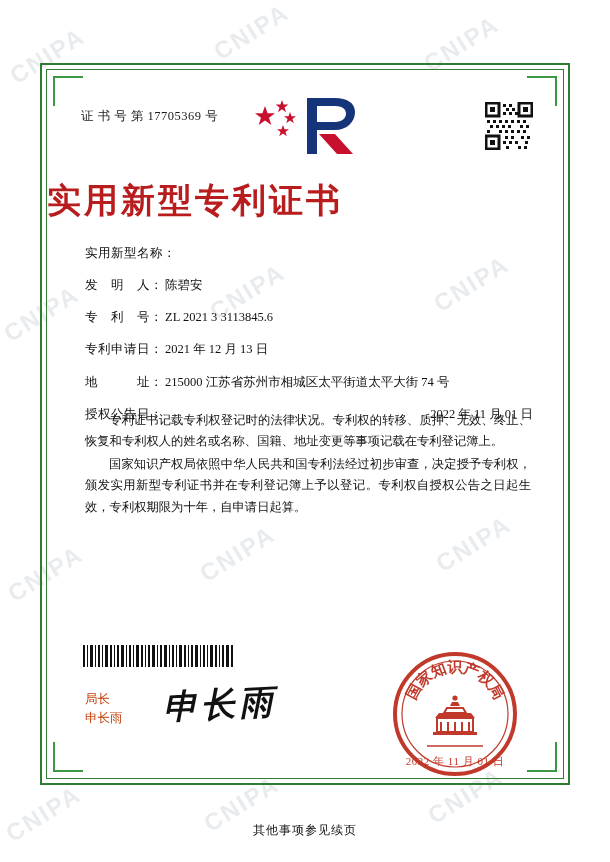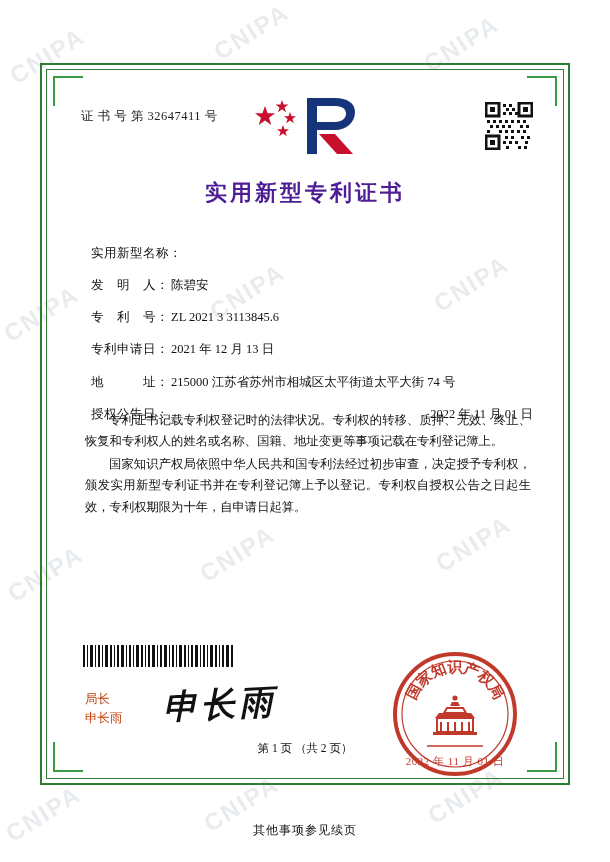--- a/index.html
+++ b/index.html
@@ -84,37 +84,36 @@
     transform: translateX(-50%);
     width: 112px;
     height: 62px;
   }
 
   .title {
     position: absolute;
     left: 0;
     right: 0;
     top: 108px;
-    text-align: center;
-    font-size: 22px;
+    text-align: left;
+    font-size: 34px;
     font-weight: bold;
     letter-spacing: 3px;
-    color: #4c1d95;
+    color: #b91c1c;
     font-family: "DejaVu Serif", serif;
   }
 
   
   .fields {
     position: absolute;
     left: 38px;
     right: 30px;
     top: 176px;
     font-size: 12.5px;
     color: #111;
-    margin-left: 6px;
   }
   .row {
     display: flex;
     align-items: baseline;
     margin-bottom: 16.5px;
     line-height: 1.25;
   }
   .lbl {
     flex: 0 0 auto;
     letter-spacing: 0.5px;
@@ -239,21 +238,21 @@
     <div class="wm" style="left: 424px; top: 782px; font-size: 24px; transform: rotate(-32deg);">CNIPA</div>
   </div>
 
 <div class="cert">
   <div class="cert-inner">
     <span class="corner tl"></span>
     <span class="corner tr"></span>
     <span class="corner bl"></span>
     <span class="corner br"></span>
 
-    <div class="cert-no">证 书 号 第 32647411 号</div>
+    <div class="cert-no">证 书 号 第 17705369 号</div>
 
     <div class="qr">
       <svg width="48" height="48" viewBox="0 0 48 48">
         <rect x="0" y="0" width="48" height="48" fill="#ffffff"></rect>
         <rect x="1" y="1" width="13" height="13" fill="none" stroke="#111" stroke-width="3"></rect>
         <rect x="34" y="1" width="13" height="13" fill="none" stroke="#111" stroke-width="3"></rect>
         <rect x="1" y="34" width="13" height="13" fill="none" stroke="#111" stroke-width="3"></rect>
         <rect x="5" y="5" width="5" height="5" fill="#111"></rect>
         <rect x="38" y="5" width="5" height="5" fill="#111"></rect>
         <rect x="5" y="38" width="5" height="5" fill="#111"></rect>
@@ -413,17 +412,16 @@
           <path d="M-20,-2 L20,-2 L16,-7 L-16,-7 Z" fill="#c0392b"></path>
           <path d="M-11,-7 L11,-7 L8,-12 L-8,-12 Z" fill="none" stroke="#c0392b" stroke-width="2"></path>
           <path d="M-5,-14 L5,-14 L3,-18 L-3,-18 Z" fill="#c0392b"></path>
           <circle cx="0" cy="-22" r="2.6" fill="#c0392b"></circle>
         </g>
         <path d="M36 96 L92 96" stroke="#c0392b" stroke-width="1.5"></path>
       </svg>
     </div>
     <div class="seal-date">2022 年 11 月 01 日</div>
 
-    <div class="page-no">第 1 页 （共 2 页）</div>
   </div>
 </div>
 
 <div class="footnote">其他事项参见续页</div>
 
 </body></html>

